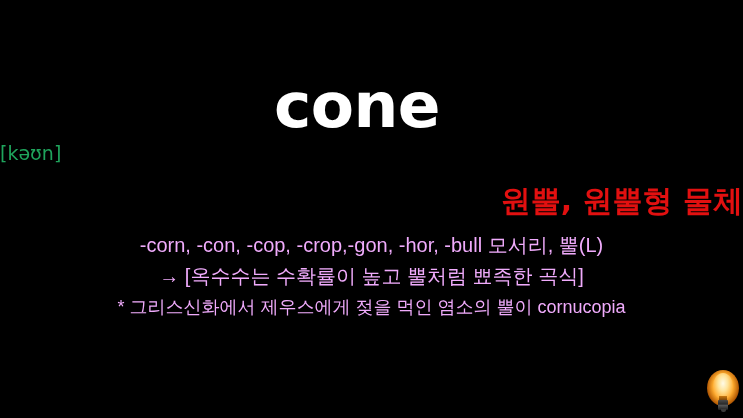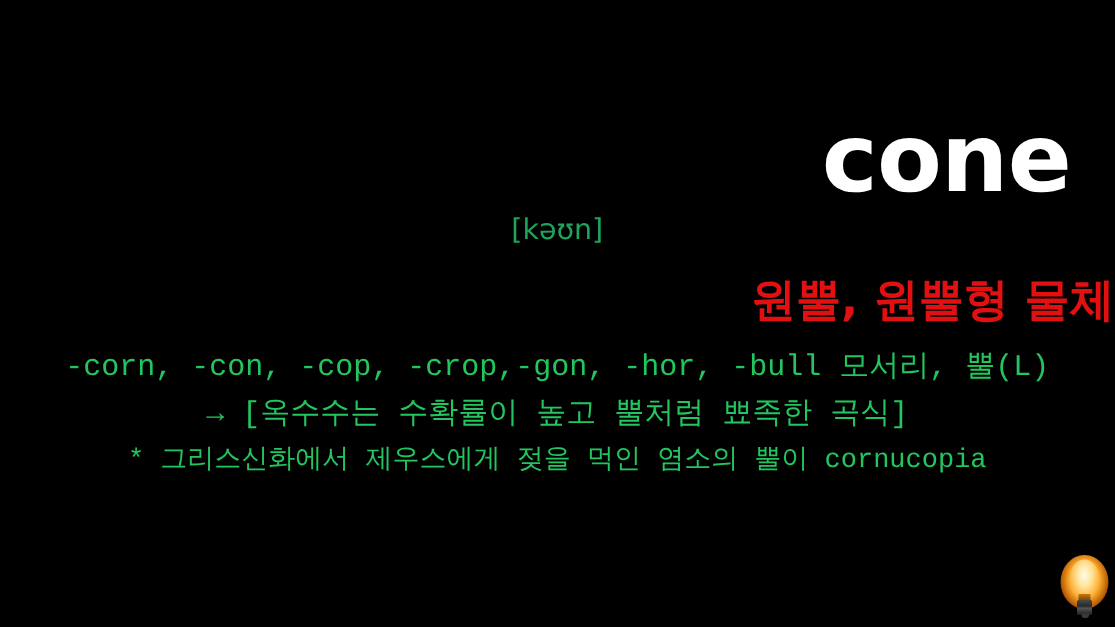--- a/index.html
+++ b/index.html
@@ -21,36 +21,36 @@
     background: #000000;
     overflow: hidden;
   }
 
   
   .headword {
     position: absolute;
     top: 74px;
     left: 0;
     width: 714px;
-    text-align: right;
+    text-align: center;
     color: #ffffff;
     font-family: "DejaVu Sans", "Liberation Sans", sans-serif;
     font-weight: 700;
     font-size: 63px;
     line-height: 1;
     letter-spacing: -0.5px;
   }
 
   
   .phonetic {
     position: absolute;
     top: 142px;
     left: 0;
     width: 743px;
-    text-align: center;
+    text-align: left;
     color: #1fa45c;
     font-family: "DejaVu Sans", "Liberation Sans", sans-serif;
     font-size: 19px;
     line-height: 1.2;
   }
 
   
   .meaning {
     position: absolute;
     top: 183px;
@@ -64,22 +64,22 @@
     line-height: 1.2;
   }
 
   
   .body-lines {
     position: absolute;
     top: 230px;
     left: 0;
     width: 743px;
     text-align: center;
-    color: #22c55e;
-    font-family: Liberation Mono, monospace;
+    color: #f0abfc;
+    font-family: Liberation Sans, sans-serif;
     font-size: 20px;
     line-height: 31px;
     white-space: nowrap;
   }
   .body-lines .line {
     display: block;
     white-space: nowrap;
   }
   .body-lines .line.tight {
     font-size: 18px;

